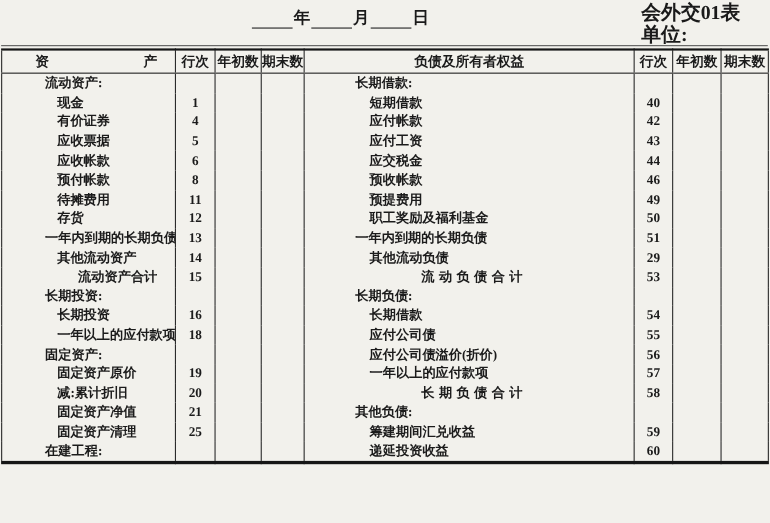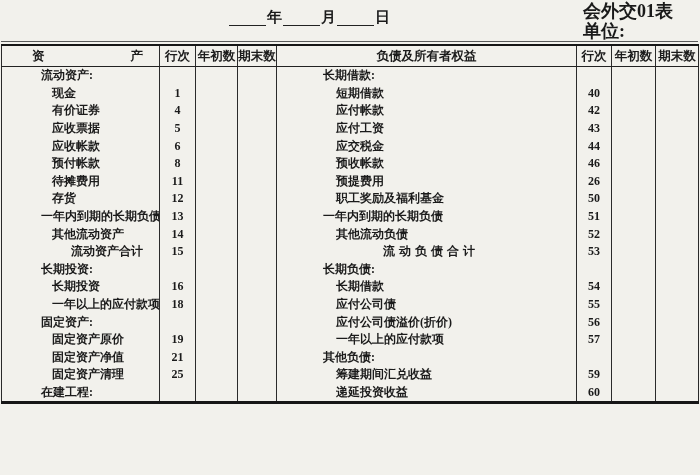--- a/index.html
+++ b/index.html
@@ -192,21 +192,21 @@
           <tr>
       <td>
               <span class="lbl aind1">待摊费用</span>
             </td>
       <td class="c-num"><span>11</span></td>
       <td></td>
       <td></td>
       <td>
               <span class="lbl lind1">预提费用</span>
             </td>
-      <td class="c-num"><span>26</span></td>
+      <td class="c-num"><span>49</span></td>
       <td></td>
       <td></td>
     </tr>
           <tr>
       <td>
               <span class="lbl aind1">存货</span>
             </td>
       <td class="c-num"><span>12</span></td>
       <td></td>
       <td></td>
@@ -234,21 +234,21 @@
           <tr>
       <td>
               <span class="lbl aind1">其他流动资产</span>
             </td>
       <td class="c-num"><span>14</span></td>
       <td></td>
       <td></td>
       <td>
               <span class="lbl lind1">其他流动负债</span>
             </td>
-      <td class="c-num"><span>52</span></td>
+      <td class="c-num"><span>29</span></td>
       <td></td>
       <td></td>
     </tr>
           <tr>
       <td>
               <span class="lbl aind2">流动资产合计</span>
             </td>
       <td class="c-num"><span>15</span></td>
       <td></td>
       <td></td>
@@ -319,20 +319,34 @@
       <td>
               <span class="lbl aind1">固定资产原价</span>
             </td>
       <td class="c-num"><span>19</span></td>
       <td></td>
       <td></td>
       <td>
               <span class="lbl lind1">一年以上的应付款项</span>
             </td>
       <td class="c-num"><span>57</span></td>
+      <td></td>
+      <td></td>
+    </tr>
+          <tr>
+      <td>
+              <span class="lbl aind1">减:累计折旧</span>
+            </td>
+      <td class="c-num"><span>20</span></td>
+      <td></td>
+      <td></td>
+      <td>
+              <span class="lbl lind2">长期负债合计</span>
+            </td>
+      <td class="c-num"><span>58</span></td>
       <td></td>
       <td></td>
     </tr>
           <tr>
       <td>
               <span class="lbl aind1">固定资产净值</span>
             </td>
       <td class="c-num"><span>21</span></td>
       <td></td>
       <td></td>

